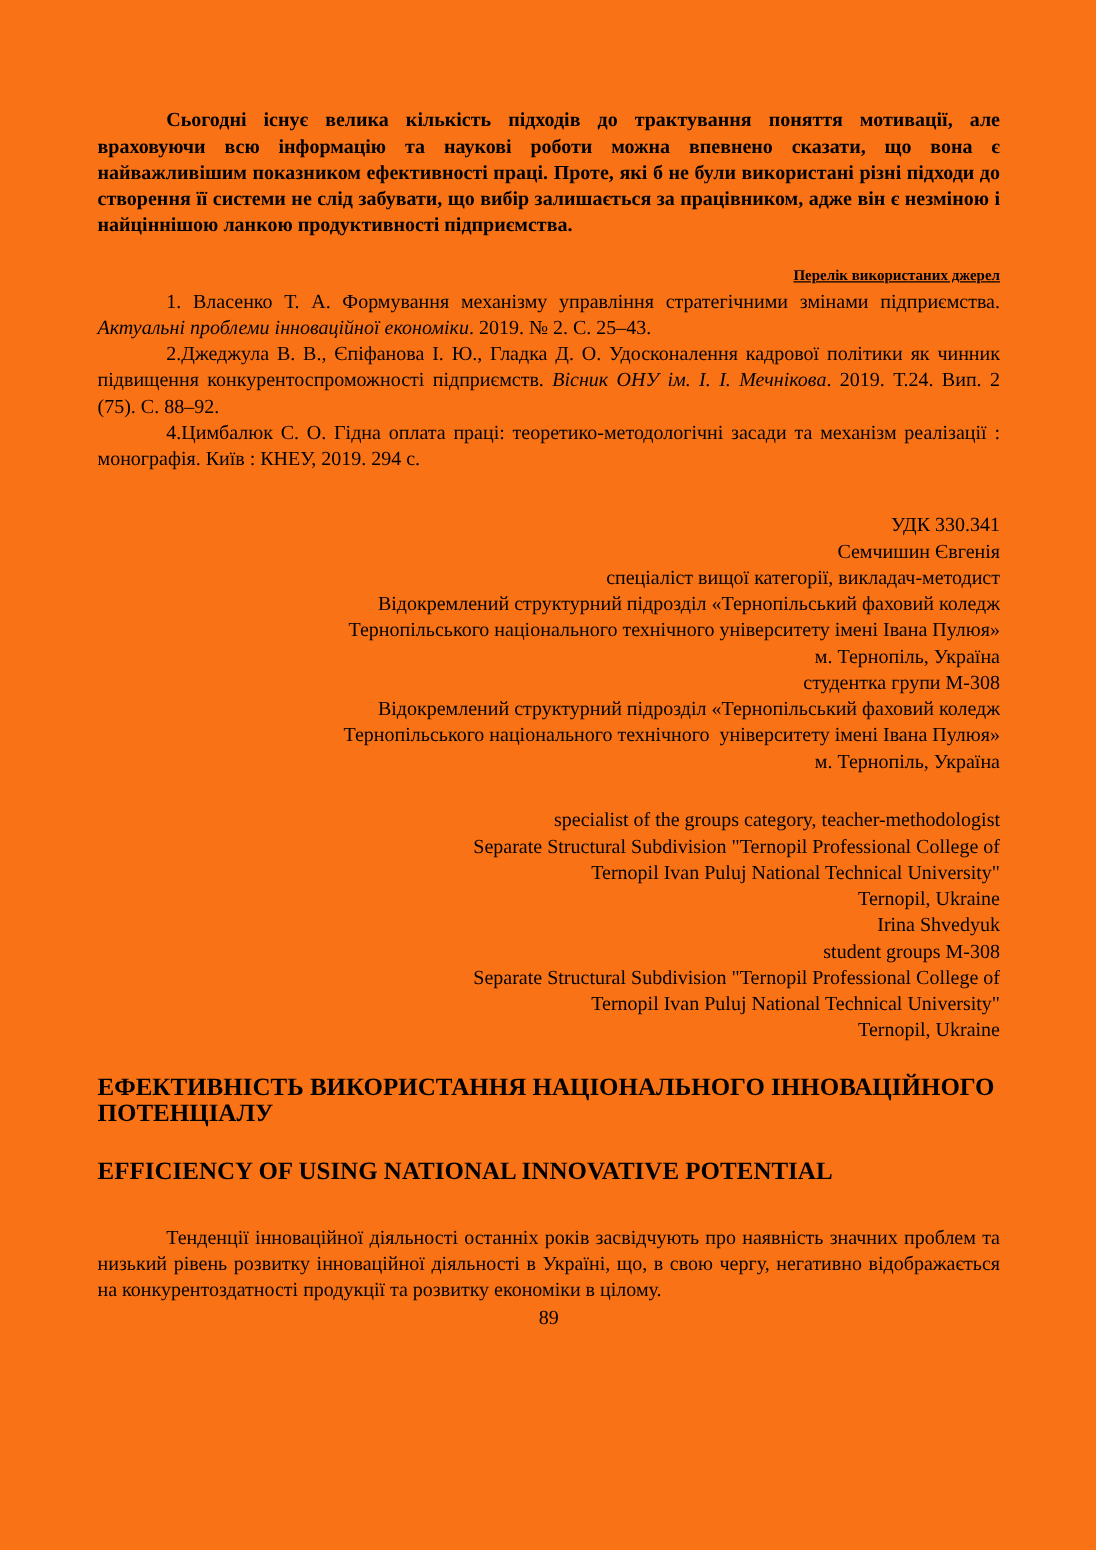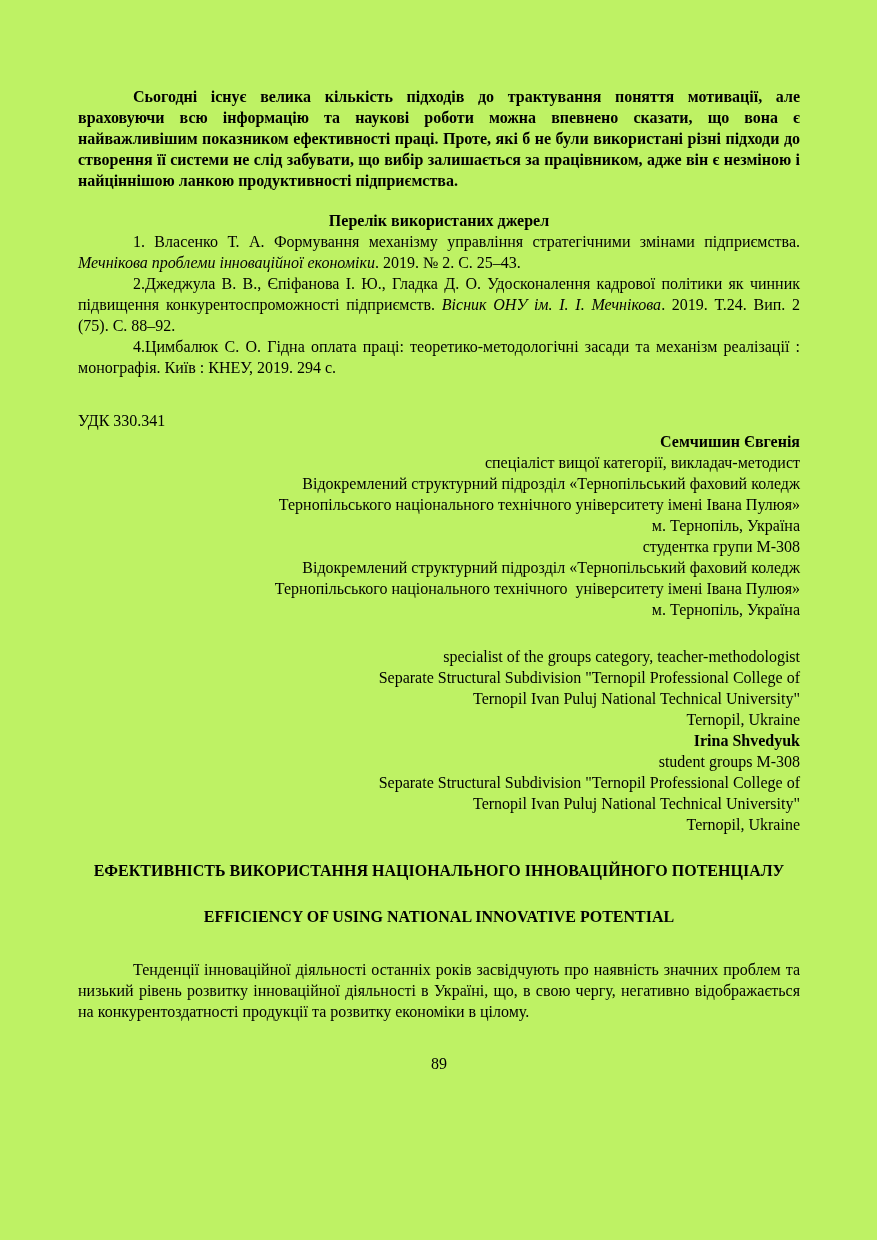--- a/index.html
+++ b/index.html
@@ -5,94 +5,95 @@
   html, body {
     margin: 0;
     padding: 0;
     background: #ffffff;
   }
   .page {
     position: relative;
     width: 877px;
     height: 1240px;
     margin: 0 auto;
-    background: #bef264;
+    background: #f97316;
     font-family: "Liberation Serif", serif;
     font-size: 16px;
     line-height: 21px;
     color: #000000;
     padding: 86px 77px 4px 78px;
     box-sizing: border-box;
     overflow: hidden;
   }
   .para {
     margin: 0;
     text-align: justify;
     text-indent: 55px;
   }
   .para.bold {
     font-weight: bold;
   }
   .ref-heading {
     margin: 19px 0 0 0;
-    font-size: 16px;
+    font-size: 12px;
     line-height: 21px;
     font-weight: bold;
-    text-align: center;
+    text-align: right;
+    text-decoration: underline;
   }
   .ref-item {
     margin: 0;
     text-align: justify;
     text-indent: 55px;
   }
   .ref-item .italic {
     font-style: italic;
   }
   .udc {
     margin: 32px 0 0 0;
-    text-align: left;
+    text-align: right;
   }
   .authors-block {
     text-align: right;
   }
   .authors-block.en {
     margin-top: 26px;
   }
   .author-line {
     white-space: pre-wrap;
   }
   .author-line.bold {
-    font-weight: bold;
+    font-weight: normal;
   }
   .article-title {
     margin: 25px 0 0 0;
-    font-size: 16px;
+    font-size: 20px;
     line-height: 21px;
     font-weight: bold;
-    text-align: center;
+    text-align: left;
   }
   .body-para {
     margin-top: 32px;
   }
   .page-number {
-    margin-top: 31px;
+    margin-top: 1px;
     text-align: center;
   }
 </style>
 </head>
 <body>
 
 <div class="page">
 
   <p class="para bold">Сьогодні існує велика кількість підходів до трактування поняття мотивації, але враховуючи всю інформацію та наукові роботи можна впевнено сказати, що вона є найважливішим показником ефективності праці. Проте, які б не були використані різні підходи до створення її системи не слід забувати, що вибір залишається за працівником, адже він є незміною і найціннішою ланкою продуктивності підприємства.</p>
 
   <h3 class="ref-heading">Перелік використаних джерел</h3>
 
   <div id="refs">
-      <p class="ref-item"><span>1. Власенко Т. А. Формування механізму управління стратегічними змінами підприємства. </span><span class="italic">Мечнікова проблеми інноваційної економіки</span><span>. 2019. № 2. С. 25–43.</span></p>
+      <p class="ref-item"><span>1. Власенко Т. А. Формування механізму управління стратегічними змінами підприємства. </span><span class="italic">Актуальні проблеми інноваційної економіки</span><span>. 2019. № 2. С. 25–43.</span></p>
       <p class="ref-item"><span>2.Джеджула В. В., Єпіфанова І. Ю., Гладка Д. О. Удосконалення кадрової політики як чинник підвищення конкурентоспроможності підприємств. </span><span class="italic">Вісник ОНУ ім. І. І. Мечнікова</span><span>. 2019. Т.24. Вип. 2 (75). С. 88–92.</span></p>
       <p class="ref-item"><span>4.Цимбалюк С. О. Гідна оплата праці: теоретико-методологічні засади та механізм реалізації : монографія. Київ : КНЕУ, 2019. 294 с.</span></p>
     </div>
 
   <p class="udc">УДК 330.341</p>
 
   <div id="authors-uk" class="authors-block uk">
       <div class="author-line bold">Семчишин Євгенія</div>
       <div class="author-line">спеціаліст вищої категорії, викладач-методист</div>
       <div class="author-line">Відокремлений структурний підрозділ «Тернопільський фаховий коледж</div>

